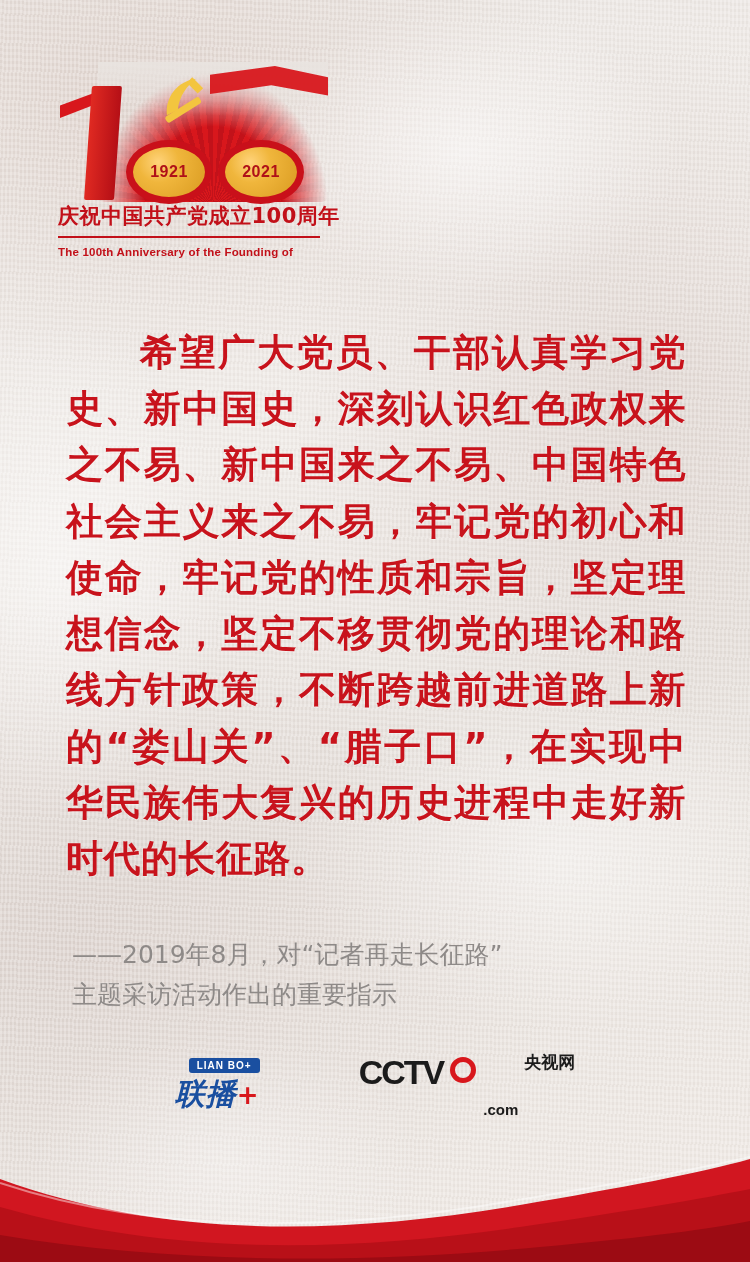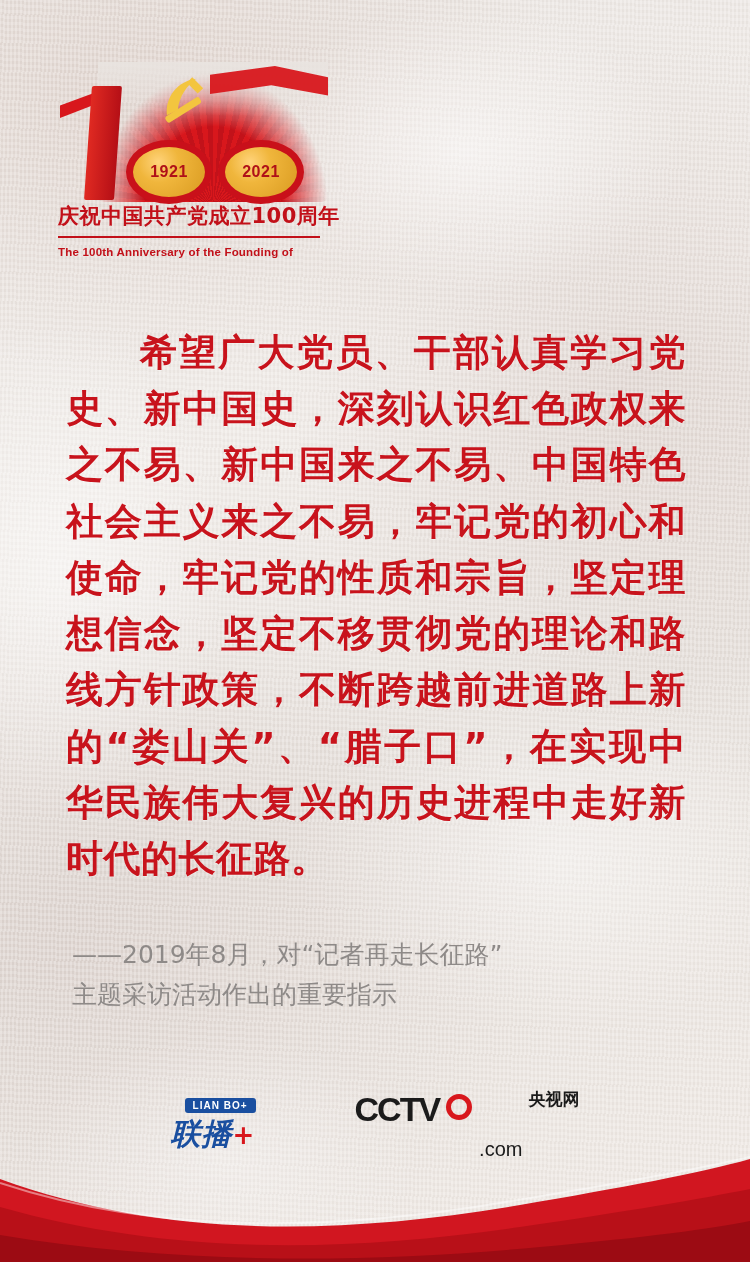--- a/index.html
+++ b/index.html
@@ -184,21 +184,21 @@
     font-family: "DejaVu Sans", sans-serif;
     font-size: 25px;
     line-height: 1.6;
   }
 
   
   .footer-logos {
     position: absolute;
     left: 0;
     right: 0;
-    top: 1090px;
+    top: 1053px;
     display: flex;
     justify-content: center;
     align-items: center;
     gap: 64px;
   }
   .lianbo {
     position: relative;
     width: 120px;
     height: 56px;
   }
@@ -244,22 +244,22 @@
     height: 26px;
     border: 5px solid #d8171c;
     border-radius: 50%;
     box-sizing: border-box;
     position: relative;
     top: 4px;
     margin: 0 1px;
   }
   .cctv-suffix {
     font-family: "Liberation Sans", sans-serif;
-    font-size: 20px;
-    font-weight: normal;
+    font-size: 15px;
+    font-weight: bold;
     color: #1b1b1b;
     margin-top: 48px;
   }
   .cctv-cn {
     font-family: "DejaVu Sans", sans-serif;
     font-size: 17px;
     font-weight: bold;
     color: #1b1b1b;
     line-height: 1.1;
   }

